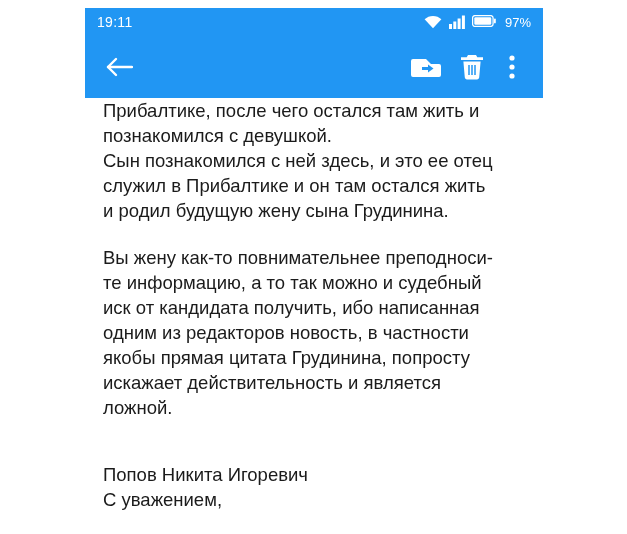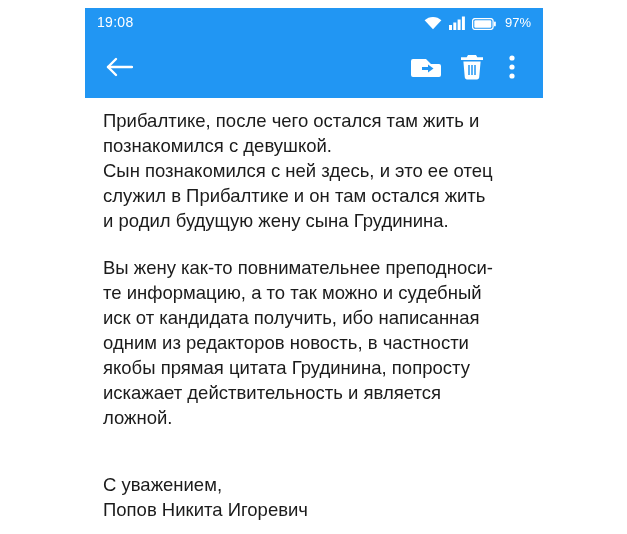--- a/index.html
+++ b/index.html
@@ -39,21 +39,21 @@
     color: #ffffff;
     font-size: 14px;
   }
   .status-time {
     font-size: 14px;
     letter-spacing: .3px;
   }
   .status-spacer { flex: 1 1 auto; }
   .status-icons {
     display: flex;
-    align-items: flex-end;
+    align-items: flex-start;
     gap: 7px;
   }
   .icon-wifi svg, .icon-signal svg, .icon-battery svg { display: block; }
   .status-battery-text {
     font-size: 13px;
     margin-left: 2px;
   }
   
   .app-bar {
     height: 62px;
@@ -75,21 +75,21 @@
     width: 46px;
     height: 44px;
     display: flex;
     align-items: center;
     justify-content: center;
     cursor: pointer;
   }
   .app-bar .action.overflow { width: 34px; }
   
   .content {
-    padding: 10px 18px 0 18px;
+    padding: 0 18px 0 18px;
     background: #ffffff;
     height: 428px;
     box-sizing: border-box;
     overflow: hidden;
   }
   .para {
     font-size: 18.5px;
     line-height: 25px;
     color: #1b1b1b;
     margin: 0 0 0 0;
@@ -104,21 +104,21 @@
     white-space: pre-wrap;
   }
 </style>
 </head>
 <body>
 
 <div class="screen">
   <div class="phone">
 
     <div class="status-bar">
-      <span class="status-time">19:08</span>
+      <span class="status-time">19:11</span>
       <span class="status-spacer"></span>
       <span class="status-icons">
         <span class="icon-wifi">
           <svg width="18" height="14" viewBox="0 0 18 14">
             <path d="M9 13.2 0.6 4.3C2.9 2.1 5.8 0.9 9 0.9s6.1 1.2 8.4 3.4L9 13.2z" fill="#ffffff"></path>
           </svg>
         </span>
         <span class="icon-signal">
           <svg width="16" height="14" viewBox="0 0 16 14">
             <rect x="0" y="9" width="3" height="5" fill="#ffffff"></rect>
@@ -183,18 +183,18 @@
 и родил будущую жену сына Грудинина.</div>
       <div class="gap"></div>
       <div class="para">Вы жену как-то повнимательнее преподноси-
 те информацию, а то так можно и судебный
 иск от кандидата получить, ибо написанная
 одним из редакторов новость, в частности
 якобы прямая цитата Грудинина, попросту
 искажает действительность и является
 ложной.</div>
       <div class="gap-big"></div>
+      <div class="sig">Попов Никита Игоревич</div>
       <div class="sig">С уважением,</div>
-      <div class="sig">Попов Никита Игоревич</div>
     </div>
 
   </div>
 </div>
 
 </body></html>

